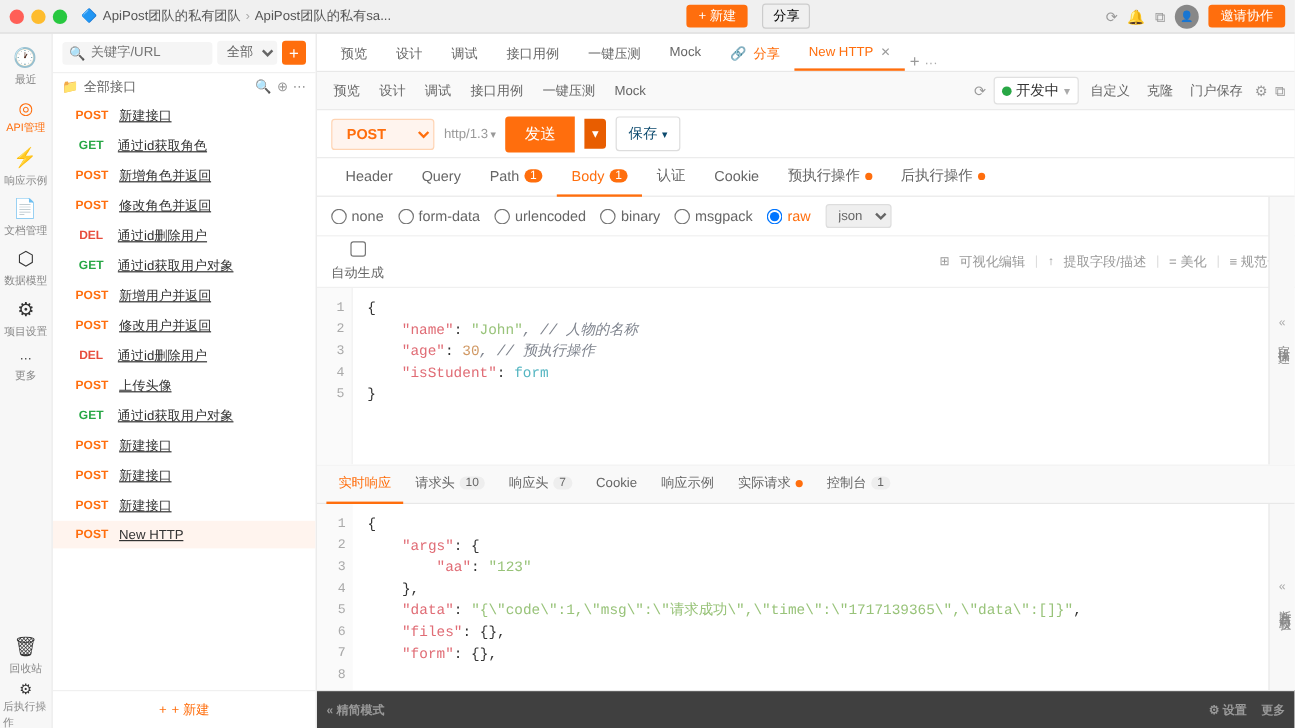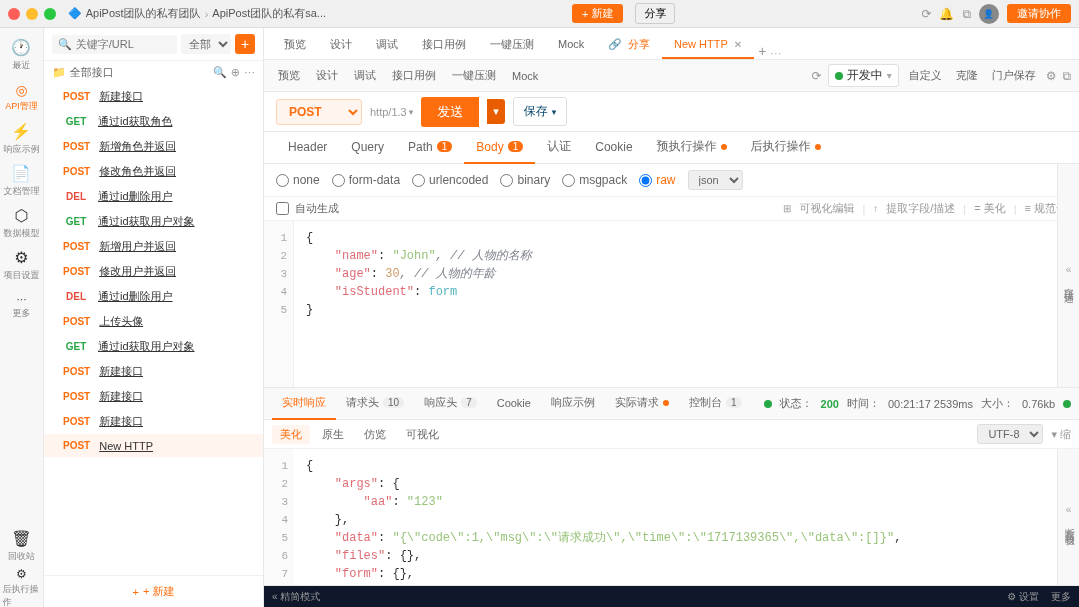--- a/index.html
+++ b/index.html
@@ -350,21 +350,21 @@
     .json-select { border: 1px solid #ddd; border-radius: 3px; padding: 2px 6px; font-size: 11px; color: #666; }
 
     
     .auto-gen-bar {
       padding: 4px 12px;
       display: flex;
       align-items: center;
       justify-content: space-between;
       border-bottom: 1px solid #f0f0f0;
     }
-    .auto-gen-left { display: flex; align-items: center; gap: 6px; font-size: 11px; color: #666; }
+    .auto-gen-left { display: flex; align-items: center; gap: 6px; font-size: 11px; color: #666; flex-direction: column; }
     .auto-gen-right { display: flex; align-items: center; gap: 8px; font-size: 11px; color: #999; }
 
     
     .code-editor {
       flex: 1;
       background: #fff;
       display: flex;
       overflow: hidden;
       font-family: 'Courier New', monospace;
       font-size: 12px;
@@ -472,29 +472,30 @@
       text-align: right;
       color: #aaa;
       user-select: none;
     }
     .resp-line-number { padding: 0 6px; line-height: 18px; font-size: 11px; }
     .resp-code-content { flex: 1; padding: 8px 12px; overflow: auto; }
     .resp-code-line { line-height: 18px; white-space: pre; }
 
     
     .bottom-status-bar {
-      height: 22px;
-      background: #0f172a;
+      height: 32px;
+      background: #404040;
       border-top: 1px solid #e8e8e8;
       display: flex;
       align-items: center;
       padding: 0 8px;
       gap: 12px;
       font-size: 10px;
       color: #999;
+      font-weight: bold;
     }
 
     
     .field-desc-panel {
       position: absolute;
       right: 0;
       top: 0;
       bottom: 0;
       width: 22px;
       background: #f8f8f8;
@@ -841,21 +842,21 @@
           <div class="line-numbers">
             <div class="line-number">1</div>
             <div class="line-number">2</div>
             <div class="line-number">3</div>
             <div class="line-number">4</div>
             <div class="line-number">5</div>
           </div>
           <div class="code-content">
             <div class="code-line"><span class="code-brace">{</span></div>
             <div class="code-line">    <span class="code-key">"name"</span><span>: </span><span class="code-string">"John"</span><span class="code-comment">, // 人物的名称</span></div>
-            <div class="code-line">    <span class="code-key">"age"</span><span>: </span><span class="code-number">30</span><span class="code-comment">, // 人物的年龄</span></div>
+            <div class="code-line">    <span class="code-key">"age"</span><span>: </span><span class="code-number">30</span><span class="code-comment">, // 预执行操作</span></div>
             <div class="code-line">    <span class="code-key">"isStudent"</span><span>: </span><span class="code-boolean">form</span></div>
             <div class="code-line"><span class="code-brace">}</span></div>
           </div>
         </div>
 
         <div class="field-desc-panel">
           <span style="color:#aaa;font-size:10px;margin-bottom:4px;">«</span>
           <div class="field-desc-text">字段描述</div>
         </div>
       </div>
@@ -881,42 +882,22 @@
             <span>响应示例</span>
           </div>
           <div class="bottom-tab">
             <span>实际请求</span>
             <span class="bottom-tab-dot"></span>
           </div>
           <div class="bottom-tab">
             <span>控制台</span>
             <span class="bottom-tab-badge">1</span>
           </div>
-          <div class="status-bar">
-            <div class="status-dot"></div>
-            <span>状态：</span>
-            <span class="status-ok">200</span>
-            <span>时间：</span>
-            <span>00:21:17 2539ms</span>
-            <span>大小：</span>
-            <span>0.76kb</span>
-            <div style="width:8px;height:8px;border-radius:50%;background:#28a745;"></div>
-          </div>
-        </div>
-
-        <div class="response-format-bar">
-          <span class="fmt-tab active">美化</span>
-          <span class="fmt-tab">原生</span>
-          <span class="fmt-tab">仿览</span>
-          <span class="fmt-tab">可视化</span>
-          <select class="fmt-select">
-            <option>UTF-8</option>
-          </select>
-          <span style="font-size:11px;color:#999;cursor:pointer;margin-left:4px;">▾ 缩</span>
-        </div>
+        </div>
+
 
         <div class="response-code">
           <div class="resp-line-numbers">
             <div class="resp-line-number">1</div>
             <div class="resp-line-number">2</div>
             <div class="resp-line-number">3</div>
             <div class="resp-line-number">4</div>
             <div class="resp-line-number">5</div>
             <div class="resp-line-number">6</div>
             <div class="resp-line-number">7</div>

